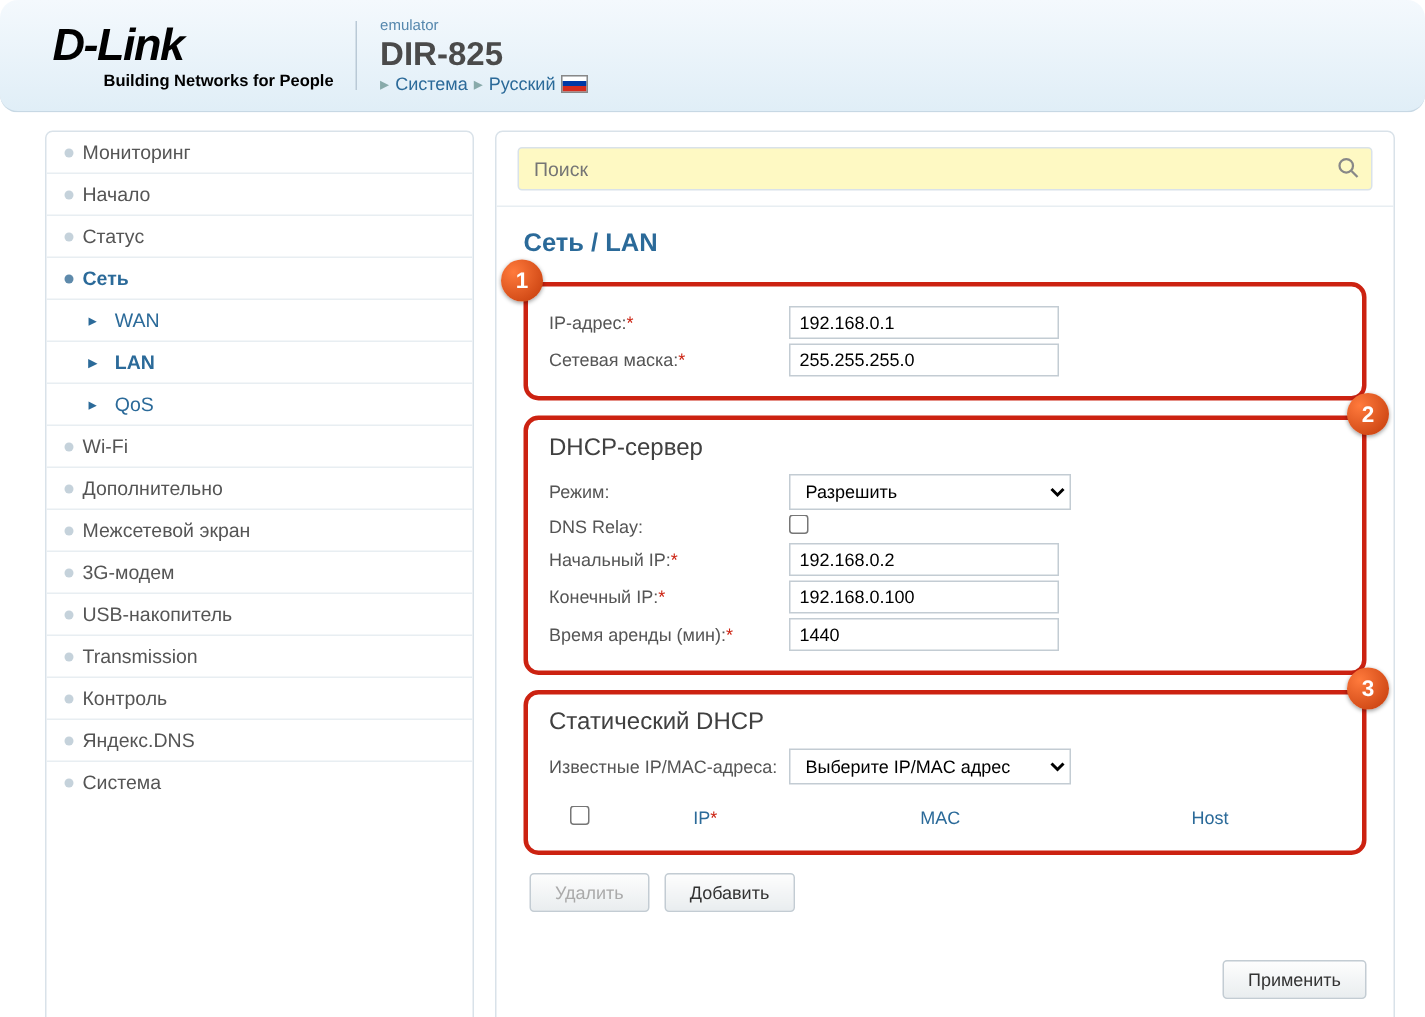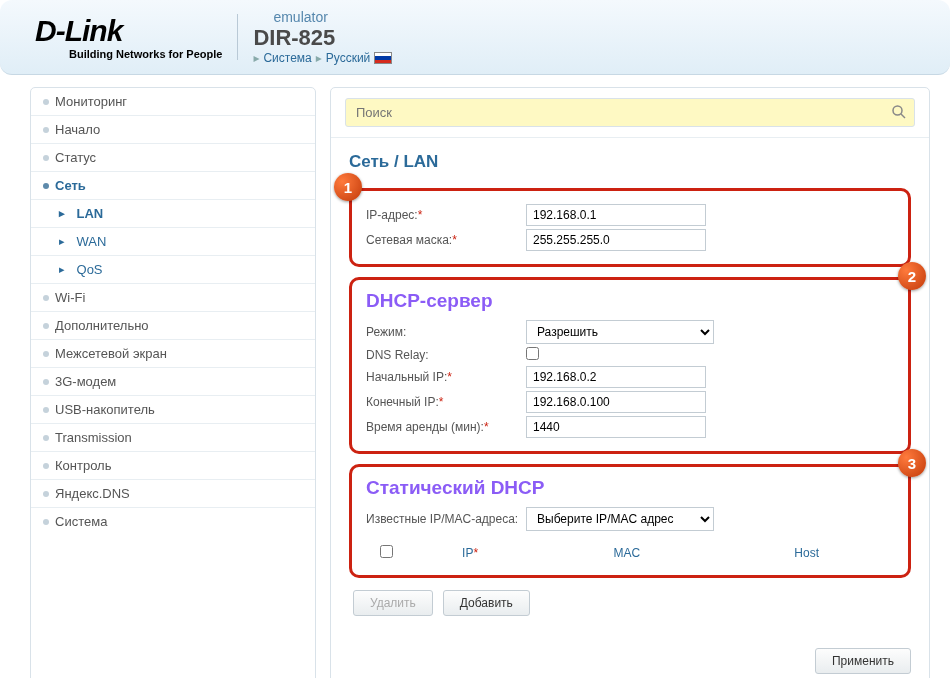--- a/index.html
+++ b/index.html
@@ -2,21 +2,21 @@
 <html><head>
 <meta charset="utf-8">
 <style>
 * { box-sizing: border-box; margin: 0; padding: 0; }
 body { font-family: Arial, sans-serif; font-size: 13px; color: #333; background: #fff; width: 950px; }
 .header-bar { background: linear-gradient(to bottom, #f4f9fd 0%, #e0eef7 100%); border-bottom: 1px solid #c7d8e4; height: 75px; display: flex; align-items: center; padding: 0 20px 0 35px; border-radius: 12px; }
 .logo-block { display: flex; flex-direction: column; padding-right: 15px; border-right: 1px solid #b9c9d6; margin-right: 15px; }
 .logo-main { font-size: 30px; font-weight: 900; letter-spacing: -1px; color: #000; font-style: italic; }
 .logo-sub { font-size: 11px; font-weight: bold; color: #000; margin-left: 34px; }
 .model-block { display: flex; flex-direction: column; }
-.model-top { font-size: 14px; color: #5587ad; margin-left: 20px; }
+.model-top { font-size: 10px; color: #5587ad; }
 .model-name { font-size: 22px; font-weight: bold; color: #4a4a4a; }
 .breadcrumb-top { font-size: 12px; color: #2b6a99; display: flex; align-items: center; gap: 4px; }
 .breadcrumb-top .sep { color: #8aa; }
 .flag { width: 18px; height: 12px; display: inline-block; background: linear-gradient(to bottom, #fff 33%, #0039a6 33%, #0039a6 66%, #d52b1e 66%); border: 1px solid #888; }
 .layout { display: flex; padding: 12px 20px 12px 30px; gap: 14px; }
 .sidebar { width: 286px; background: #fff; border: 1px solid #d9e2e9; border-radius: 5px; }
 .sidebar ul { list-style: none; }
 .sidebar li { border-bottom: 1px solid #e8eef2; padding: 6px 12px; font-size: 13px; color: #555; cursor: pointer; display: flex; align-items: center; gap: 6px; }
 .sidebar li:last-child { border-bottom: none; }
 .sidebar li.active { color: #2b6a99; font-weight: bold; }
@@ -31,21 +31,21 @@
 .search-wrap .search-icon { position: absolute; right: 22px; top: 16px; width: 16px; height: 16px; }
 .content { padding: 14px 18px 20px; }
 .page-title { font-size: 17px; color: #2b6a99; font-weight: bold; margin-bottom: 16px; }
 .section-box { border: 3px solid #c21; border-radius: 10px; padding: 10px 14px 10px 14px; margin-bottom: 10px; position: relative; }
 .section-box .marker { position: absolute; width: 28px; height: 28px; border-radius: 50%; background: radial-gradient(circle at 30% 30%, #ff7a3c, #c23a0a); color: #fff; font-weight: bold; display: flex; align-items: center; justify-content: center; font-size: 15px; box-shadow: 0 1px 3px rgba(0,0,0,0.4); }
 .row { display: flex; align-items: center; margin: 3px 0; }
 .row .lbl { width: 160px; color: #555; font-size: 12px; }
 .row .lbl .req { color: #c21; }
 .row .field input[type=text], .row .field select { border: 1px solid #c3ccd3; padding: 3px 6px; font-size: 12px; width: 180px; background: #fff; }
 .row .field select { width: 188px; }
-.section-title { color: #8b5cf6; font-weight: bold; font-size: 19px; margin-bottom: 8px; }
+.section-title { color: #404040; font-weight: normal; font-size: 16px; margin-bottom: 8px; }
 .dhcp-table { width: 100%; margin-top: 10px; border-collapse: collapse; }
 .dhcp-table th { color: #2b6a99; font-weight: normal; padding: 4px; font-size: 12px; text-align: center; }
 .dhcp-table th .req { color: #c21; }
 .btns { display: flex; gap: 10px; margin-top: 12px; padding-left: 4px; }
 .btn { background: linear-gradient(to bottom, #fdfdfd, #e9edef); border: 1px solid #c3ccd3; border-radius: 3px; padding: 5px 16px; font-size: 12px; color: #333; cursor: pointer; }
 .btn.disabled { color: #aaa; }
 .apply-wrap { display: flex; justify-content: flex-end; padding: 12px 18px 16px; }
 .checkbox-small { width: 13px; height: 13px; }
 </style>
 </head>
@@ -81,22 +81,22 @@
           <span>Начало</span>
         </li>
       <li>
           <span class="bullet"></span>
           <span>Статус</span>
         </li>
       <li class="active">
           <span class="bullet"></span>
           <span>Сеть</span>
         </li>
+      <li class="sub">WAN</li>
       <li class="sub active">LAN</li>
-      <li class="sub">WAN</li>
       <li class="sub">QoS</li>
       <li>
           <span class="bullet"></span>
           <span>Wi-Fi</span>
         </li>
       <li>
           <span class="bullet"></span>
           <span>Дополнительно</span>
         </li>
       <li>

